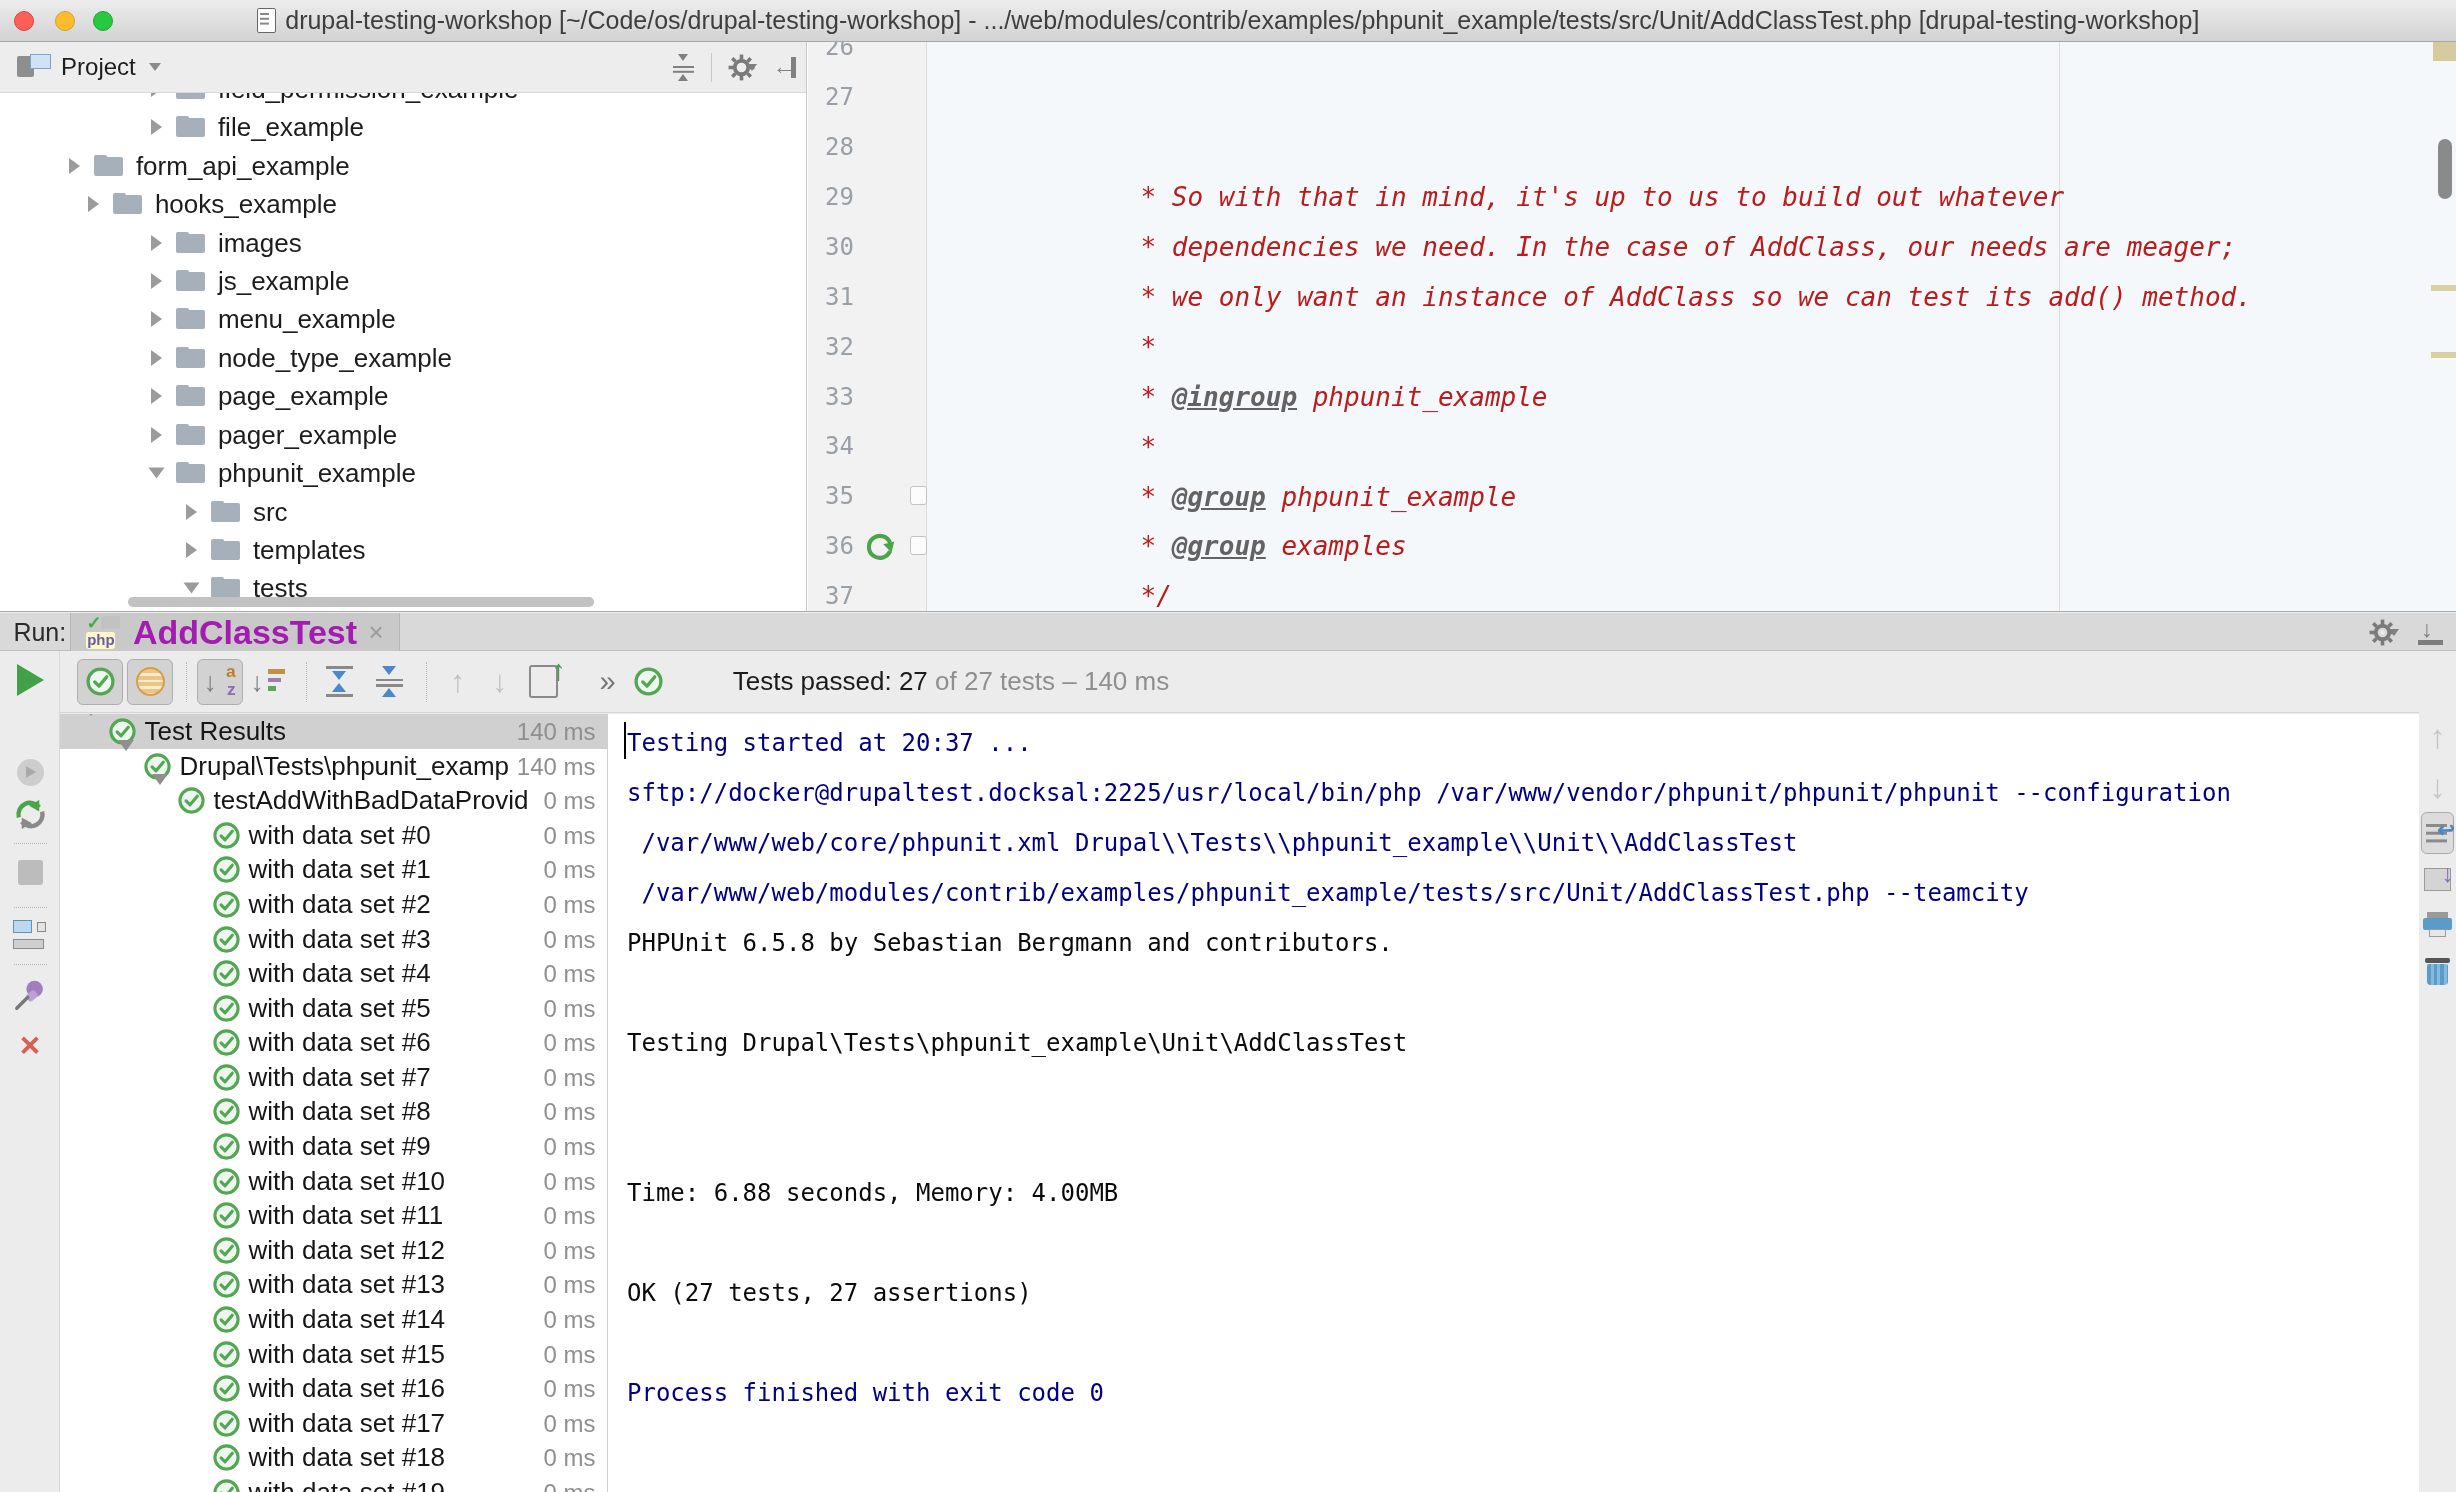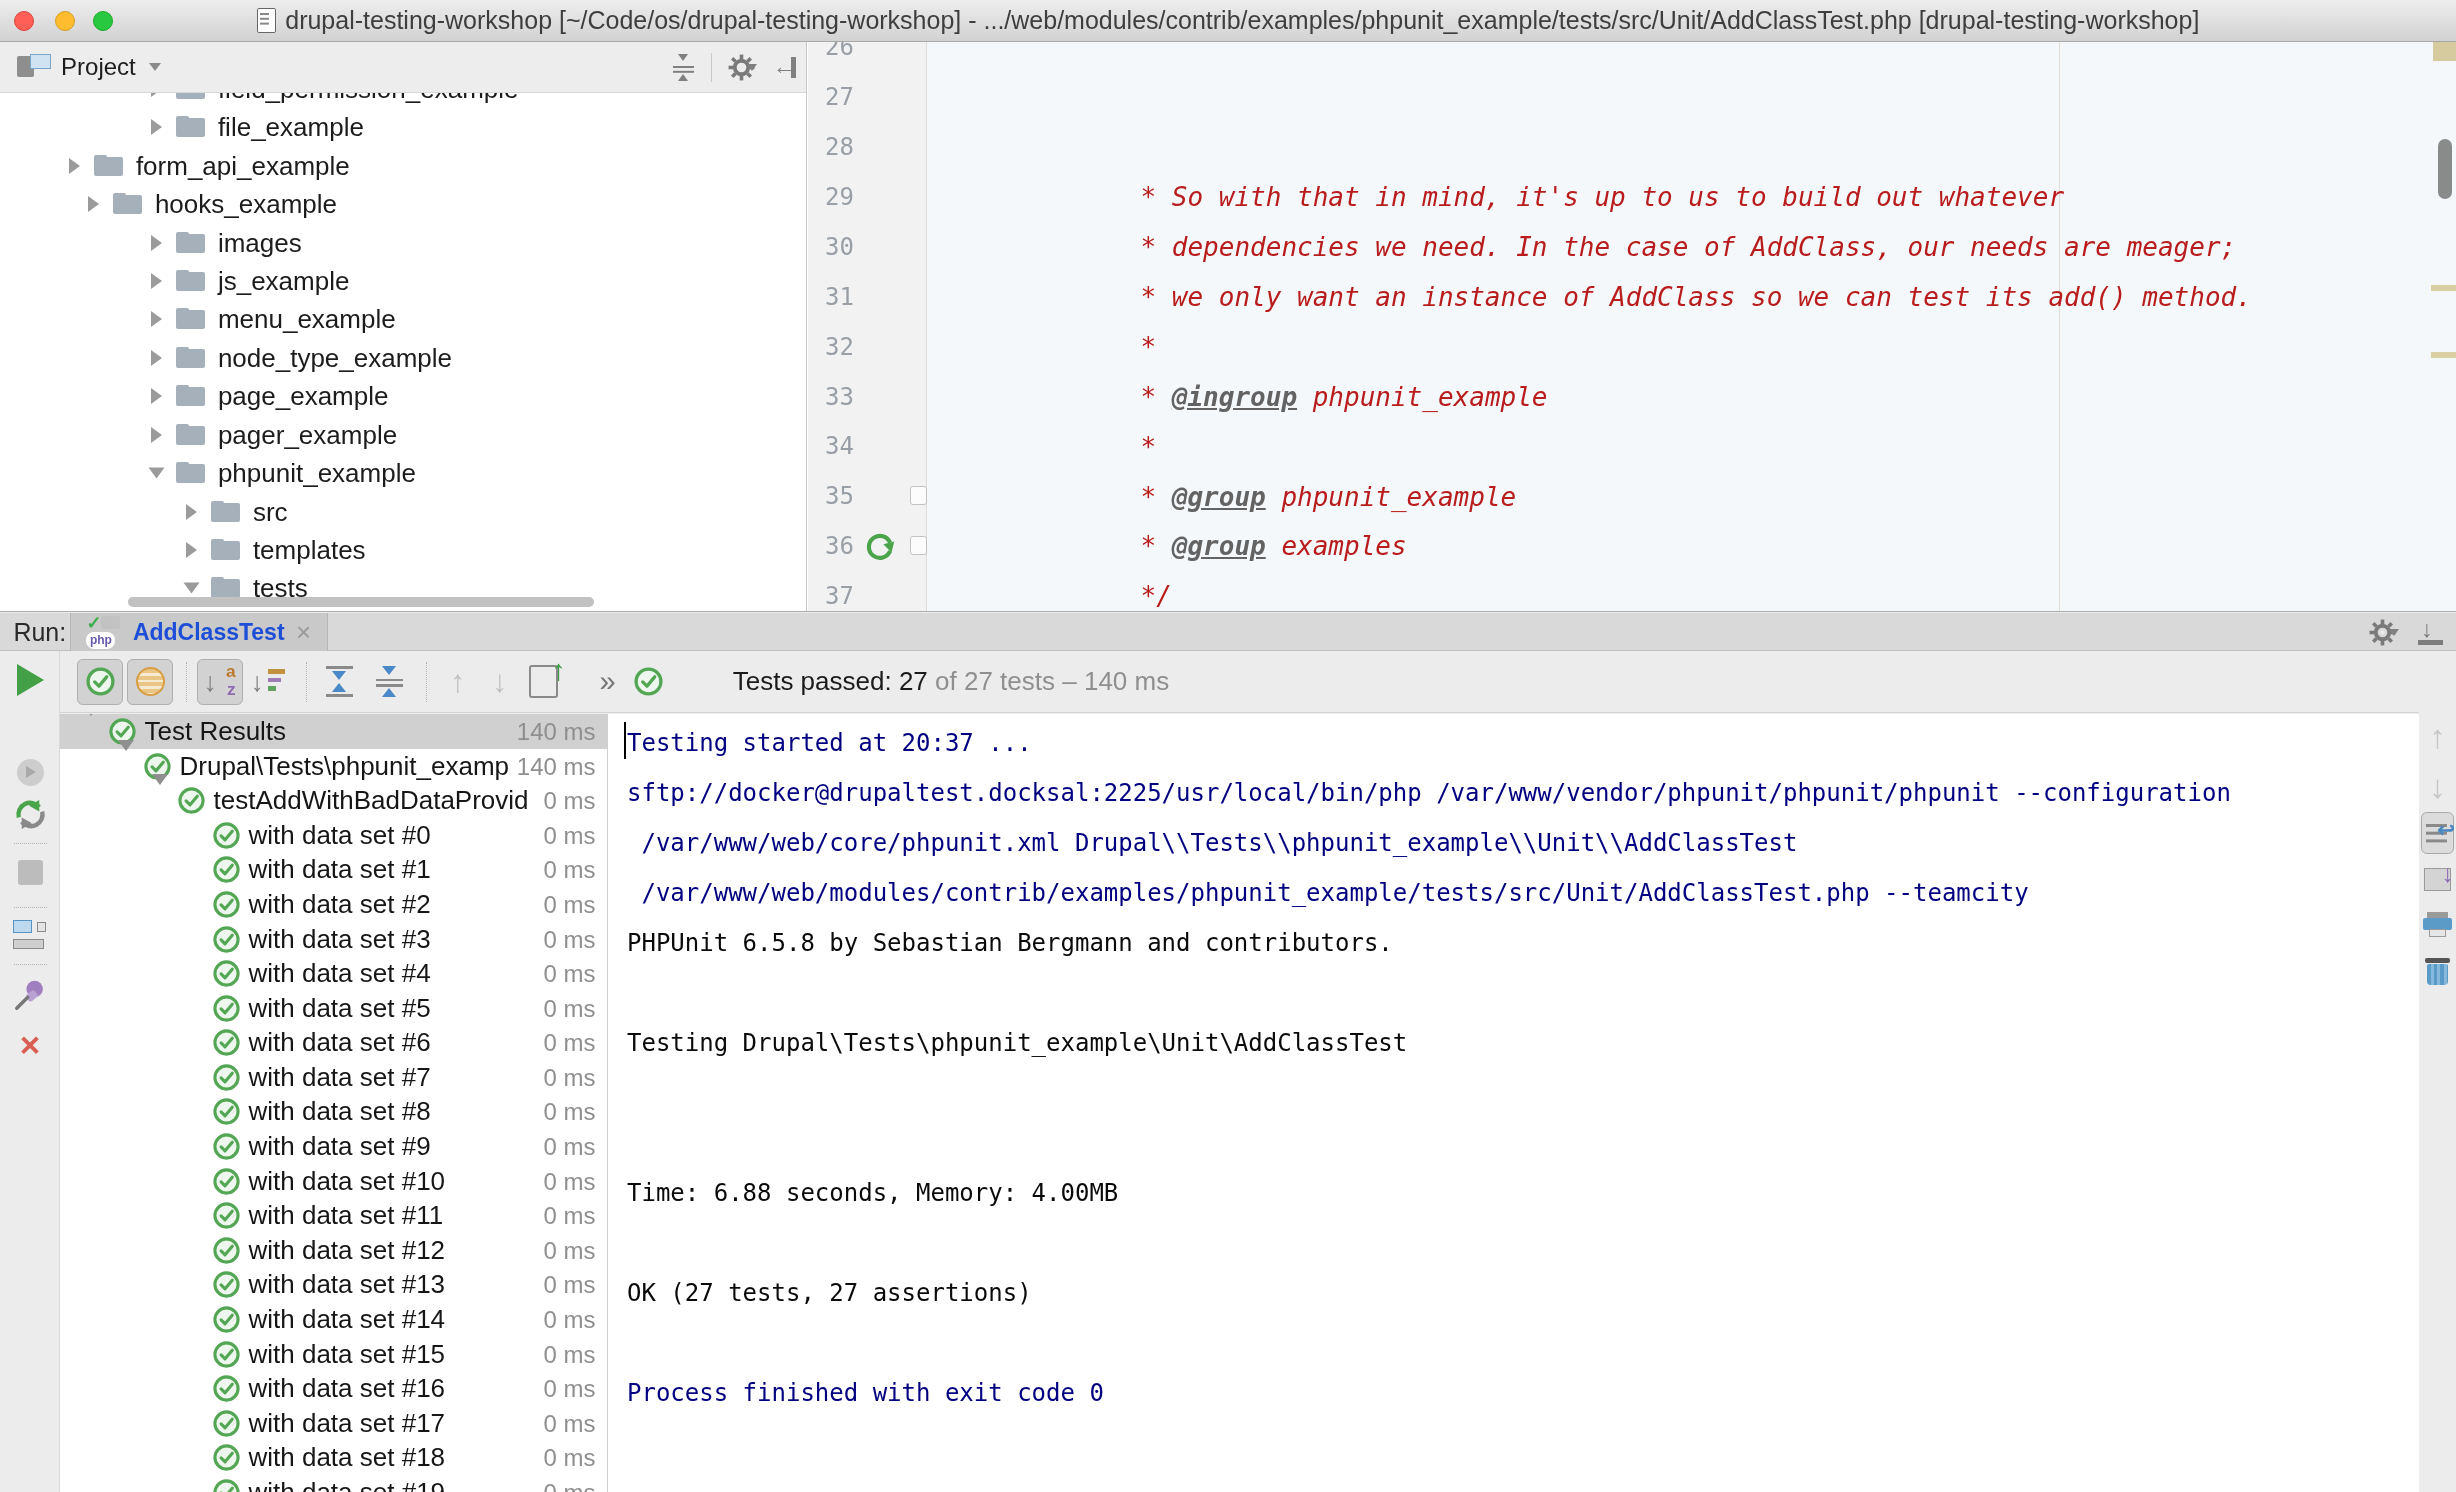--- a/index.html
+++ b/index.html
@@ -78,24 +78,24 @@
   .stripe-tick2{position:absolute;left:1623px;top:310px;width:26px;height:5.8px;background:#d9cfa3;}
 
   
   .run-panel{left:0;top:611px;width:2456px;height:882px;background:#ececec;border-top:1px solid #ababab;}
   .tab-row{position:absolute;left:0;top:1px;width:2456px;height:38px;background:#d9d9d9;border-bottom:1px solid #bfbfbf;}
   .run-label{position:absolute;left:13.4px;top:0;height:38px;line-height:38px;font-size:25px;color:#2a2a2a;}
   .run-tab{position:absolute;left:70px;top:0;height:38px;background:#c9c9c9;border-left:1px solid #b7b7b7;border-right:1px solid #b7b7b7;
     display:flex;align-items:center;padding:0 15.4px;gap:11.5px;}
   .php-icon{position:relative;width:35px;height:33px;flex:0 0 auto;}
   .php-icon .page{position:absolute;right:1.9px;top:0;width:19px;height:13.4px;background:#c2c2c2;border-radius:1.9px;}
-  .php-icon .badge{position:absolute;left:0;bottom:0;width:29px;height:16.3px;background:#ffffff;border-radius:8px;
-     font-size:12px;color:#6a5aad;font-weight:bold;text-align:center;line-height:16.3px;}
+  .php-icon .badge{position:absolute;left:0;bottom:0;width:29px;height:16.3px;background:#fef9c3;border-radius:3px;
+     font-size:15px;color:#6a5aad;font-weight:bold;text-align:center;line-height:16.3px;}
   .php-icon .chk{position:absolute;left:0;top:-3.8px;color:#3fae4a;font-size:18px;font-weight:bold;}
-  .run-tab-label{font-size:23px;font-weight:bold;color:#1d4ed8;}
+  .run-tab-label{font-size:34px;font-weight:bold;color:#a21caf;}
   .tab-close{font-size:26px;color:#9a9a9a;}
   .tabrow-icons{position:absolute;right:11.5px;top:0;height:38px;display:flex;align-items:center;gap:19px;}
   .icon-minimize{position:relative;width:27px;height:25px;}
   .icon-minimize::before{content:"↓";position:absolute;left:3.8px;top:-3.8px;font-size:23px;font-weight:bold;color:#7d7d7d;}
   .icon-minimize::after{content:"";position:absolute;left:0;bottom:0;width:25px;height:4.8px;background:#7d7d7d;}
 
   .toolbar{position:absolute;left:60px;top:39px;width:2397px;height:62px;background:#ececec;border-bottom:1px solid #d4d4d4;
     display:flex;align-items:center;padding-left:17.3px;}
   .tb-btn{width:46px;height:46px;border-radius:5.8px;display:flex;align-items:center;justify-content:center;margin-right:3.8px;}
   .tb-btn.pressed{background:#d2d2d2;border:1px solid #aeaeae;}

